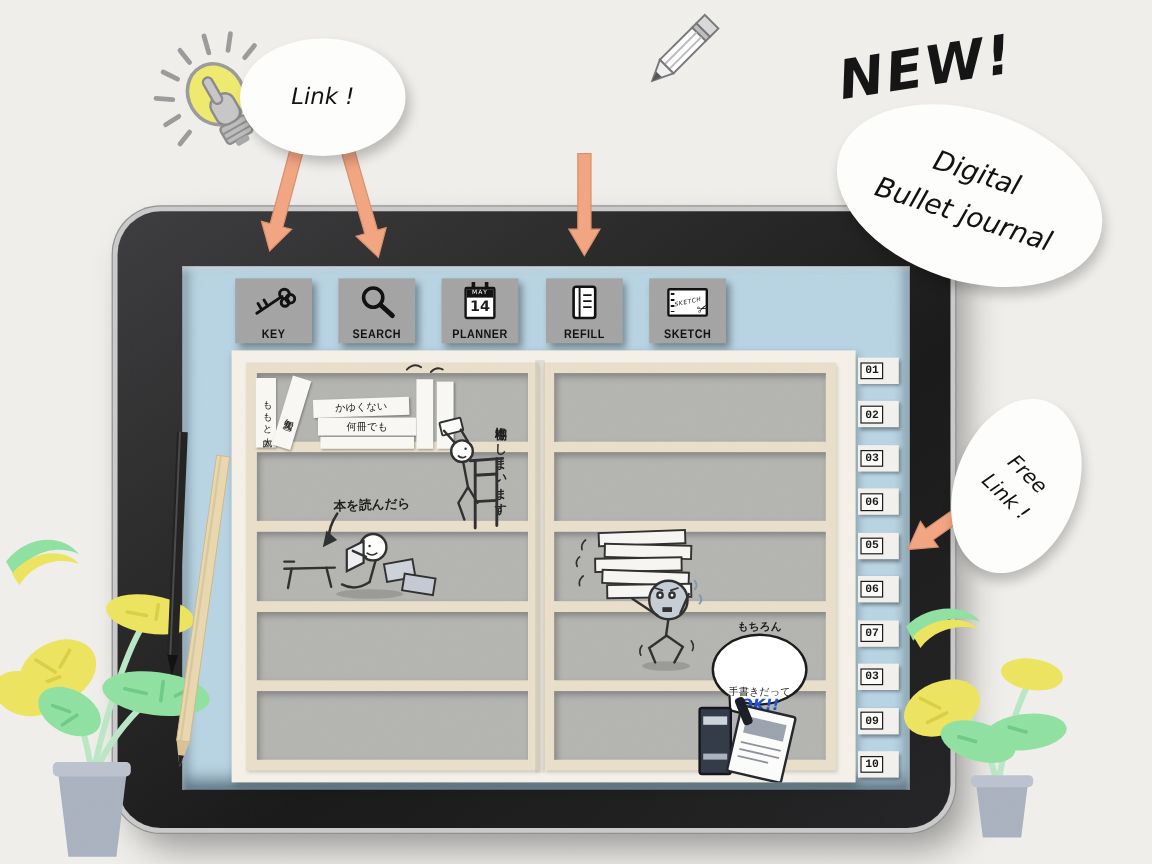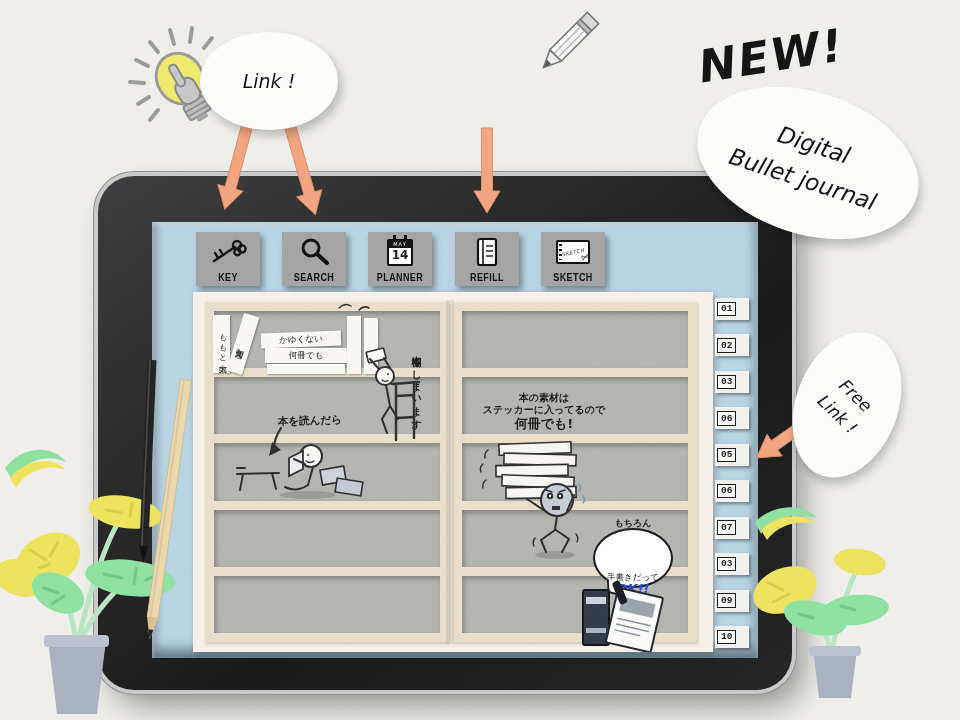--- a/index.html
+++ b/index.html
@@ -163,25 +163,20 @@
         <div class="bk vtx" style="left:20px;top:23px;width:17px;height:58px;font-size:8px;">ももと太郎</div>
         <div class="bk vtx" style="left:42px;top:22px;width:16px;height:60px;font-size:8.5px;transform:rotate(17deg);">知久雪</div>
         <div class="bk" style="left:68px;top:40px;width:80px;height:15px;font-size:8.5px;transform:rotate(-2deg);">かゆくない</div>
         <div class="bk" style="left:72px;top:56px;width:82px;height:15px;font-size:8.5px;">何冊でも</div>
         <div class="bk" style="left:74px;top:72px;width:78px;height:10px;"></div>
         <div class="bk" style="left:154px;top:24px;width:14px;height:58px;"></div>
         <div class="bk" style="left:171px;top:26px;width:14px;height:56px;"></div>
 
         <div class="cap vtx" style="left:216px;top:56px;height:100px;font-size:10px;">本棚にしまいます。</div>
         <div class="cap" style="left:68px;top:122px;width:98px;text-align:center;font-size:10.5px;transform:rotate(-2deg);">本を読んだら</div>
-        <div class="cap" style="left:272px;top:100px;width:158px;text-align:center;font-size:10px;line-height:1.2;">
-          <span style="display:block">本の素材は</span>
-          <span style="display:block">ステッカーに入ってるので</span>
-          <span style="display:block;font-size:13px;font-weight:bold">何冊でも!</span>
-        </div>
 
         <div class="sb">
           <span class="t1">もちろん</span>
           <span class="t2">手書きだって</span>
           <span class="t3">OK!!</span>
           <span class="tail"></span>
         </div>
 
         <svg class="olay" width="520" height="360" viewBox="0 0 520 360">
 

